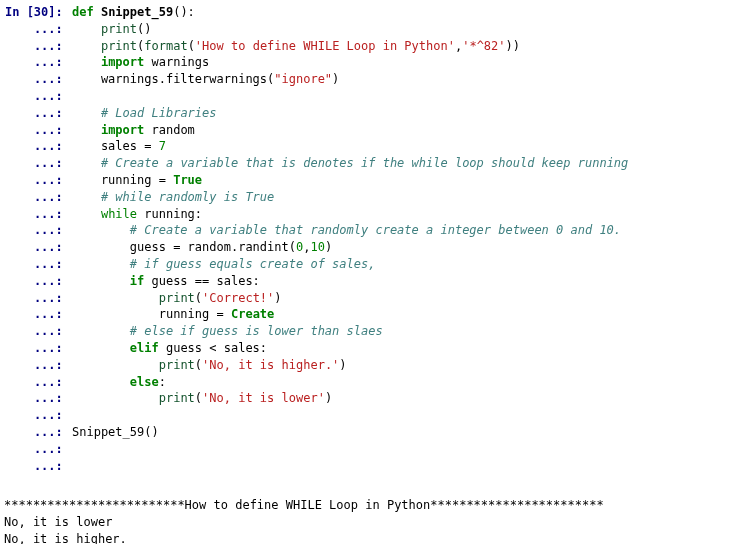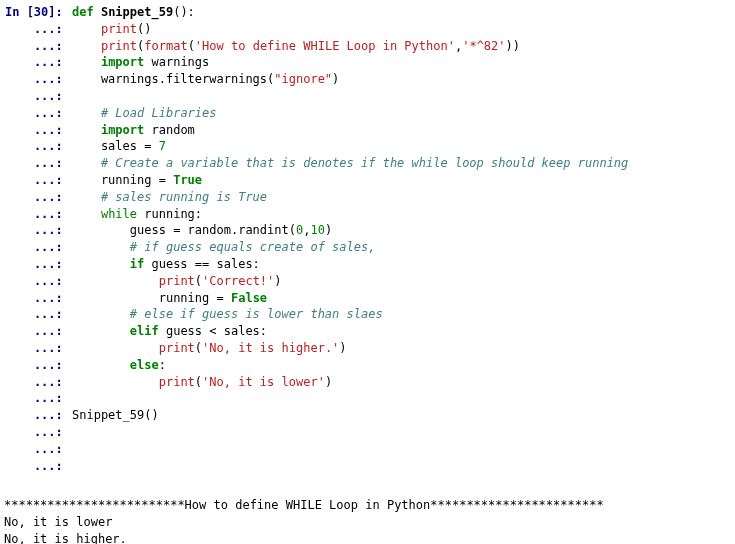--- a/index.html
+++ b/index.html
@@ -33,21 +33,21 @@
   .prompt-cont {
     color: #000080;
     font-weight: bold;
   }
   .code-col {
     white-space: pre;
     flex: 1;
   }
   
   .kw-def { color: #008000; font-weight: bold; margin-top: 15px; }
-  .kw-builtin { color: #b91c1c; margin-top: 48px; }
+  .kw-builtin { color: #14532d; margin-top: 48px; }
   .kw-import { color: #008000; font-weight: bold; margin-top: 46px; }
   .kw-if { color: #008000; font-weight: bold; }
   .kw-while { color: #008000; font-weight: normal; }
   .fn-name { color: #000; margin-top: 10px; }
   .string { color: #BA2121; }
   .num { color: #008000; }
   .bool-true { color: #008000; font-weight: bold; }
   .comment { color: #408080; font-style: italic; margin-top: 12px; }
   .output {
     white-space: pre;
@@ -92,27 +92,28 @@
     <span class="kw-builtin">print</span>()
     <span class="kw-builtin">print</span>(<span class="kw-builtin">format</span>(<span class="string">'How to define WHILE Loop in Python'</span>,<span class="string">'*^82'</span>))
     <span class="kw-import">import</span> warnings
     warnings.filterwarnings(<span class="string">"ignore"</span>)
 
     <span class="comment"># Load Libraries</span>
     <span class="kw-import">import</span> random
     sales = <span class="num">7</span>
     <span class="comment"># Create a variable that is denotes if the while loop should keep running</span>
     running = <span class="bool-true">True</span>
-    <span class="comment"># sales running is True</span>
+    <span class="comment"># while randomly is True</span>
     <span class="kw-while">while</span> running:
+        <span class="comment"># Create a variable that randomly create a integer between 0 and 10.</span>
         guess = random.randint(<span class="num">0</span>,<span class="num">10</span>)
         <span class="comment"># if guess equals create of sales,</span>
         <span class="kw-if">if</span> guess == sales:
             <span class="kw-builtin">print</span>(<span class="string">'Correct!'</span>)
-            running = <span class="bool-true">False</span>
+            running = <span class="bool-true">Create</span>
         <span class="comment"># else if guess is lower than slaes</span>
         <span class="kw-if">elif</span> guess &lt; sales:
             <span class="kw-builtin">print</span>(<span class="string">'No, it is higher.'</span>)
         <span class="kw-if">else</span>:
             <span class="kw-builtin">print</span>(<span class="string">'No, it is lower'</span>)
 
 Snippet_59()
 </div>
 </div>
 

